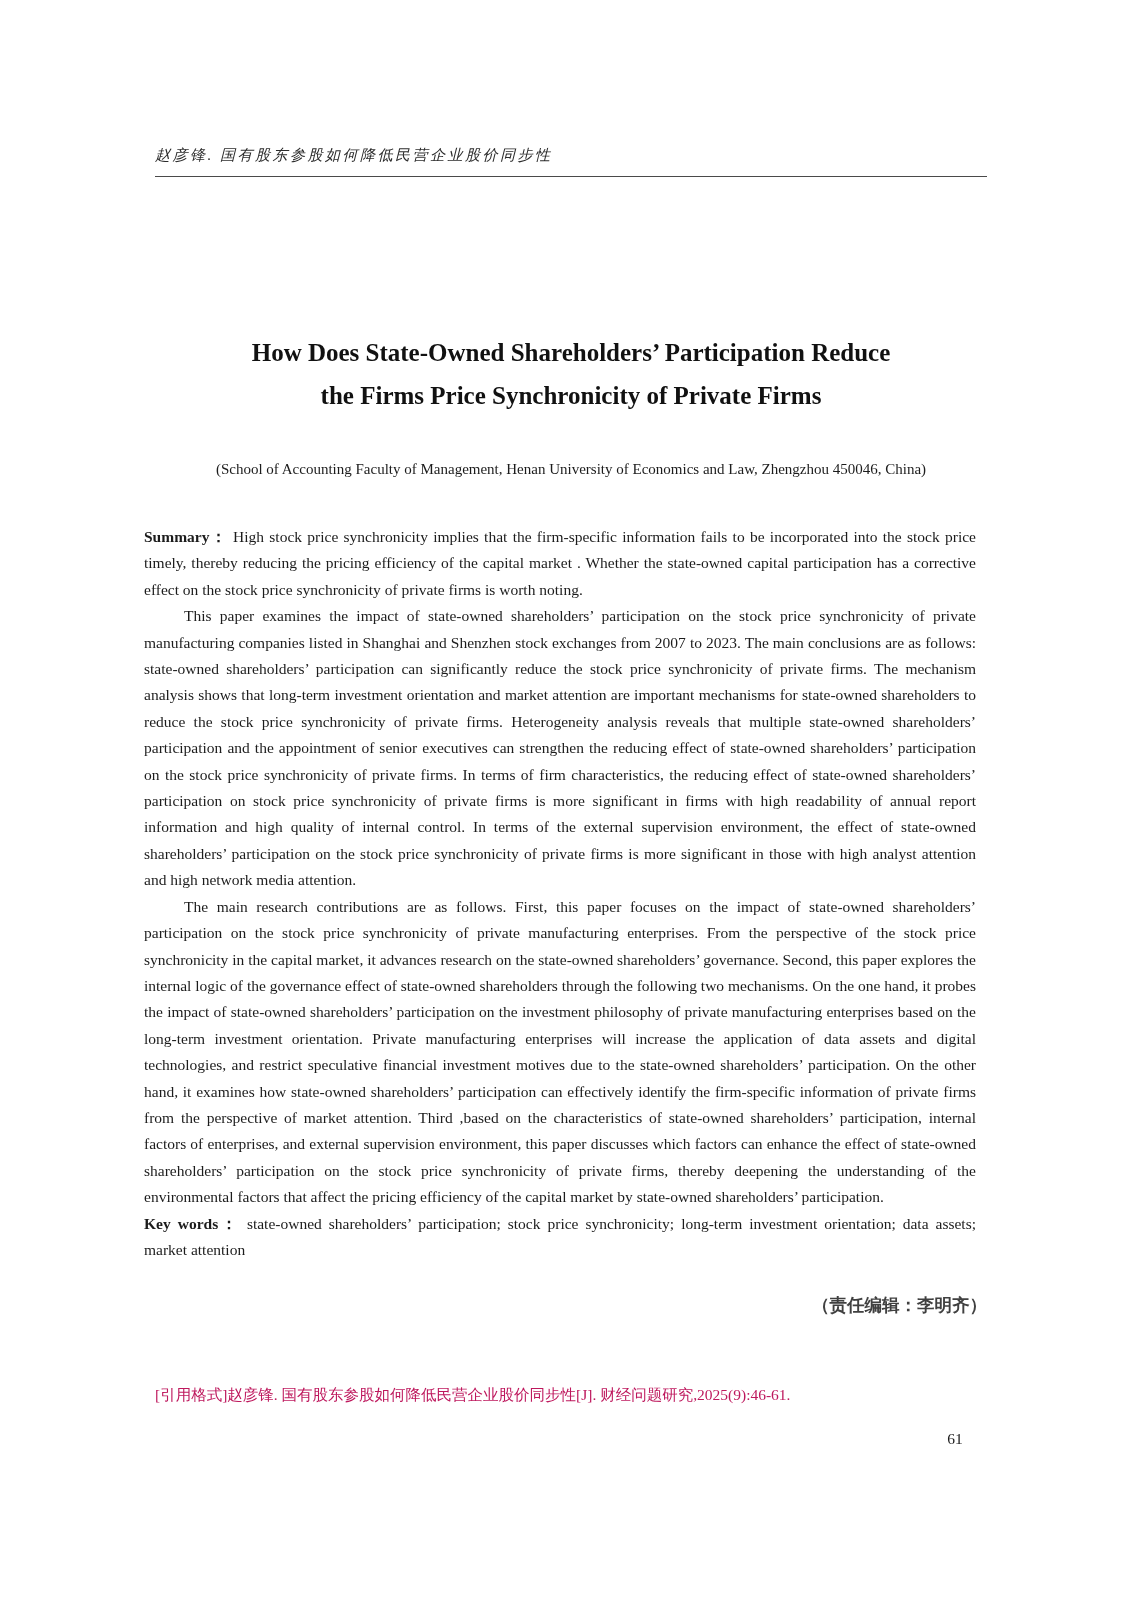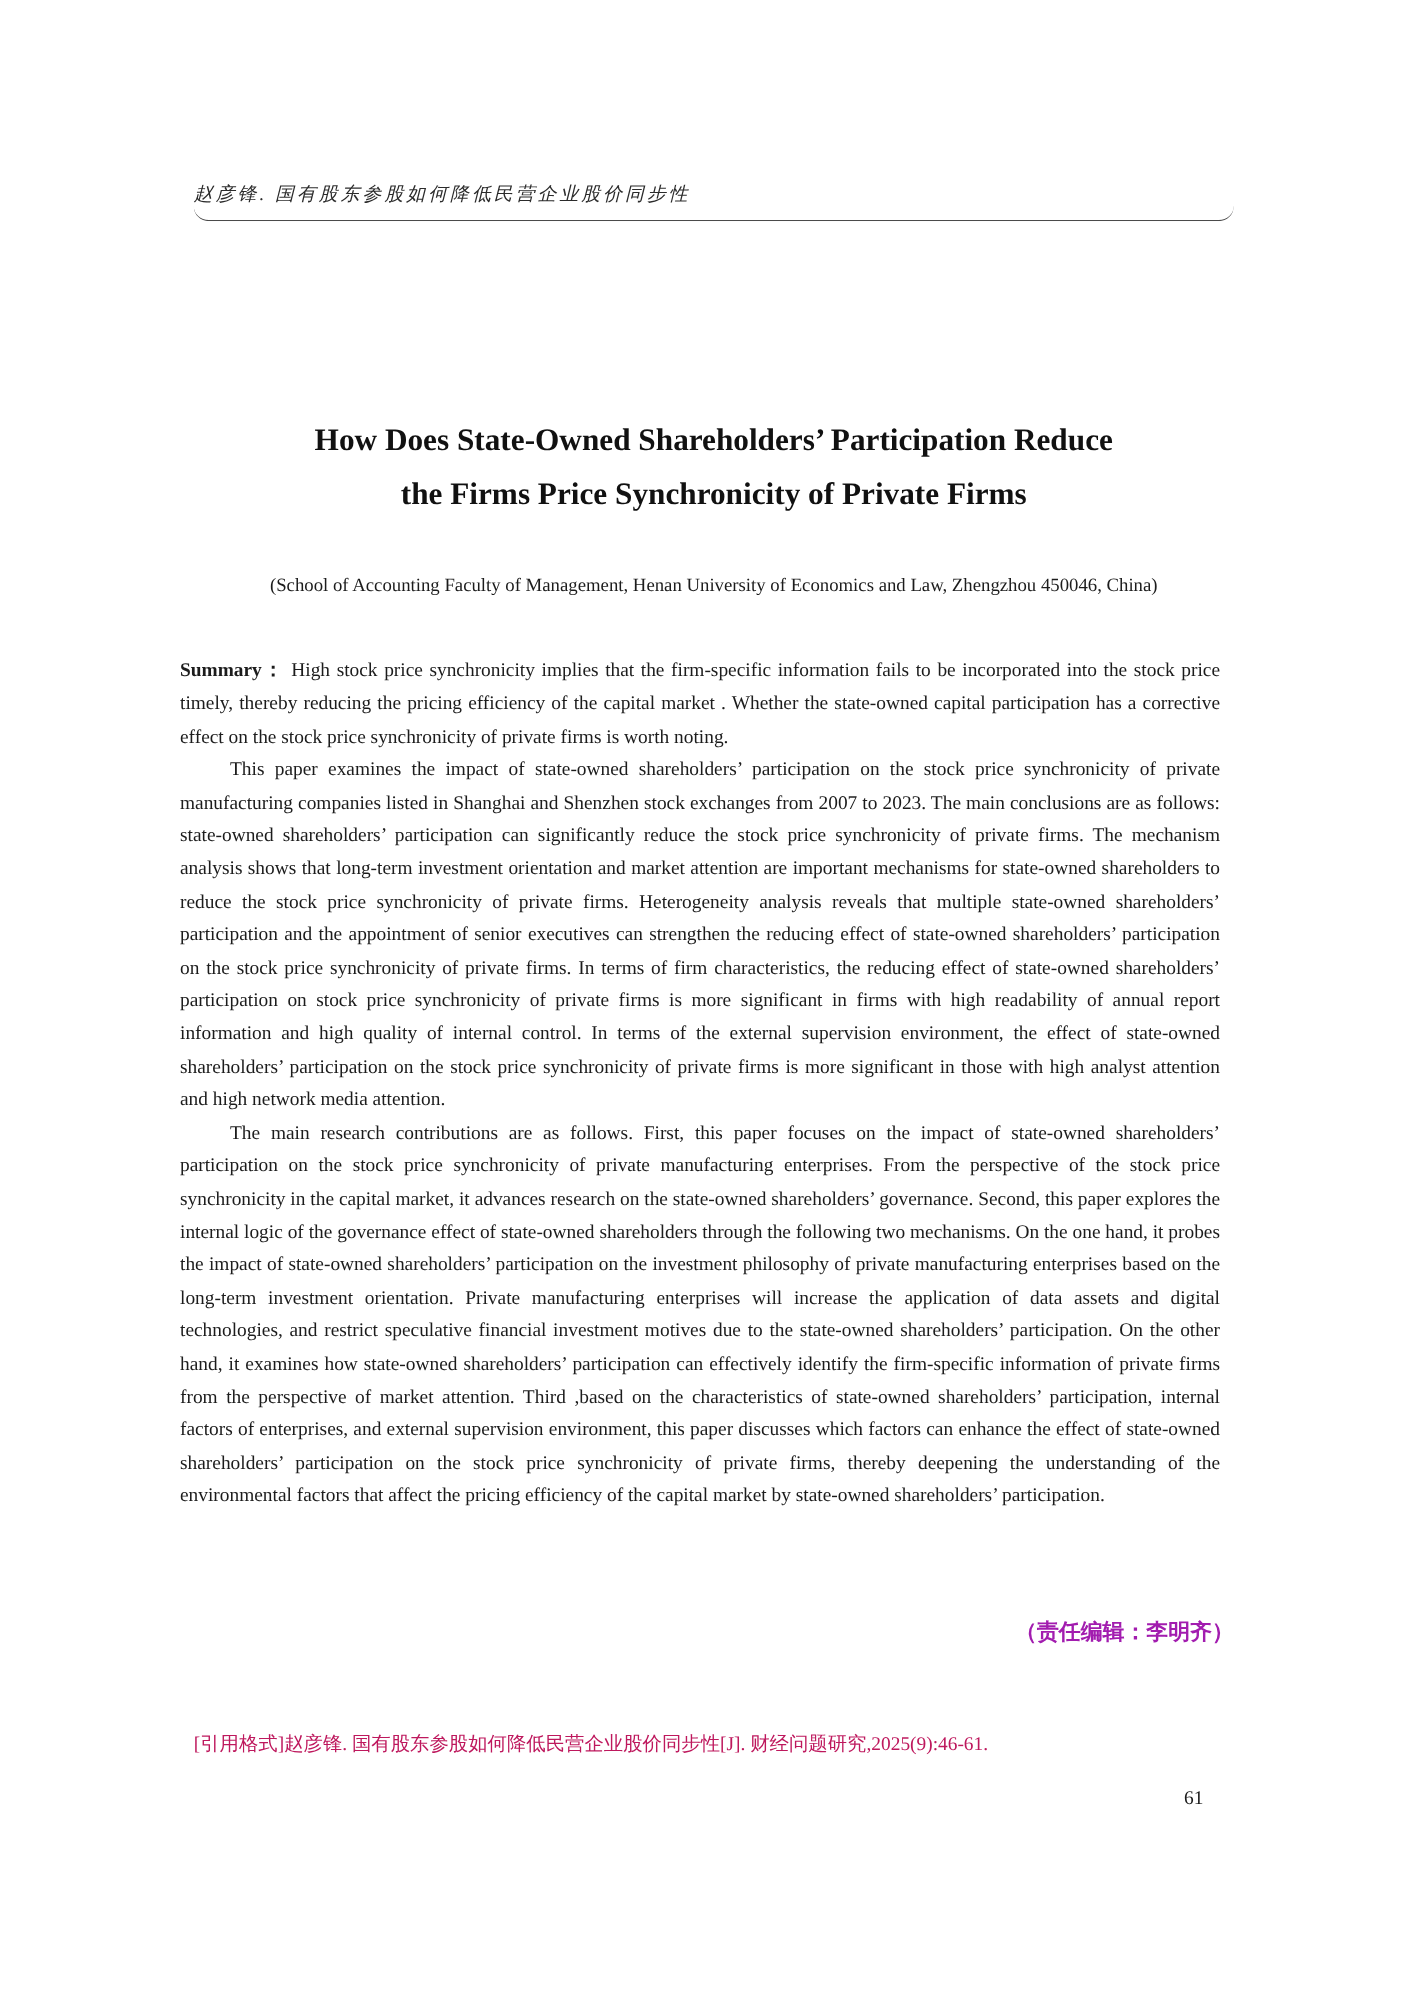--- a/index.html
+++ b/index.html
@@ -1,15 +1,15 @@
 <!DOCTYPE html>
 <html><head>
 <meta charset="utf-8">
 <style>
-  * { margin: 0; padding: 0; box-sizing: border-box; border-radius: 12px; }
+  * { margin: 0; padding: 0; box-sizing: border-box; }
   html, body { background: #ffffff; }
   body {
     font-family: "Liberation Serif", serif;
     color: #1c1c1c;
     -webkit-font-smoothing: antialiased;
   }
   .page {
     position: relative;
     width: 1140px;
     height: 1600px;
@@ -77,21 +77,21 @@
   
   .editor-note {
     position: absolute;
     top: 1293px;
     left: 155px;
     width: 832px;
     text-align: right;
     font-family: Liberation Mono, monospace;
     font-weight: bold;
     font-size: 17.5px;
-    color: #a21caf;
+    color: #404040;
   }
   
   .doi-line {
     position: absolute;
     top: 1341px;
     left: 155px;
     width: 832px;
     font-size: 15.5px;
     color: #1c1c1c;
   }
@@ -129,20 +129,21 @@
 
   <div class="affiliation">(School of Accounting Faculty of Management, Henan University of Economics and Law, Zhengzhou 450046, China)</div>
 
   <div class="body-text">
     <p><span class="bold-label">Summary：</span> <span>High stock price synchronicity implies that the firm-specific information fails to be incorporated into the stock price timely, thereby reducing the pricing efficiency of the capital market . Whether the state-owned capital participation has a corrective effect on the stock price synchronicity of private firms is worth noting.</span></p>
 
     <p class="indent">This paper examines the impact of state-owned shareholders’ participation on the stock price synchronicity of private manufacturing companies listed in Shanghai and Shenzhen stock exchanges from 2007 to 2023. The main conclusions are as follows: state-owned shareholders’ participation can significantly reduce the stock price synchronicity of private firms. The mechanism analysis shows that long-term investment orientation and market attention are important mechanisms for state-owned shareholders to reduce the stock price synchronicity of private firms. Heterogeneity analysis reveals that multiple state-owned shareholders’ participation and the appointment of senior executives can strengthen the reducing effect of state-owned shareholders’ participation on the stock price synchronicity of private firms. In terms of firm characteristics, the reducing effect of state-owned shareholders’ participation on stock price synchronicity of private firms is more significant in firms with high readability of annual report information and high quality of internal control. In terms of the external supervision environment, the effect of state-owned shareholders’ participation on the stock price synchronicity of private firms is more significant in those with high analyst attention and high network media attention.</p>
 
     <p class="indent">The main research contributions are as follows. First, this paper focuses on the impact of state-owned shareholders’ participation on the stock price synchronicity of private manufacturing enterprises. From the perspective of the stock price synchronicity in the capital market, it advances research on the state-owned shareholders’ governance. Second, this paper explores the internal logic of the governance effect of state-owned shareholders through the following two mechanisms. On the one hand, it probes the impact of state-owned shareholders’ participation on the investment philosophy of private manufacturing enterprises based on the long-term investment orientation. Private manufacturing enterprises will increase the application of data assets and digital technologies, and restrict speculative financial investment motives due to the state-owned shareholders’ participation. On the other hand, it examines how state-owned shareholders’ participation can effectively identify the firm-specific information of private firms from the perspective of market attention. Third ,based on the characteristics of state-owned shareholders’ participation, internal factors of enterprises, and external supervision environment, this paper discusses which factors can enhance the effect of state-owned shareholders’ participation on the stock price synchronicity of private firms, thereby deepening the understanding of the environmental factors that affect the pricing efficiency of the capital market by state-owned shareholders’ participation.</p>
 
+    <p><span class="bold-label">Key words：</span> <span>state-owned shareholders’ participation; stock price synchronicity; long-term investment orientation; data assets; market attention</span></p>
   </div>
 
   <div class="editor-note">（责任编辑：李明齐）</div>
 
 
   <div class="citation-line">[引用格式]赵彦锋. 国有股东参股如何降低民营企业股价同步性[J]. 财经问题研究,2025(9):46-61.</div>
 
   <div class="page-number">61</div>
 
 </div>

